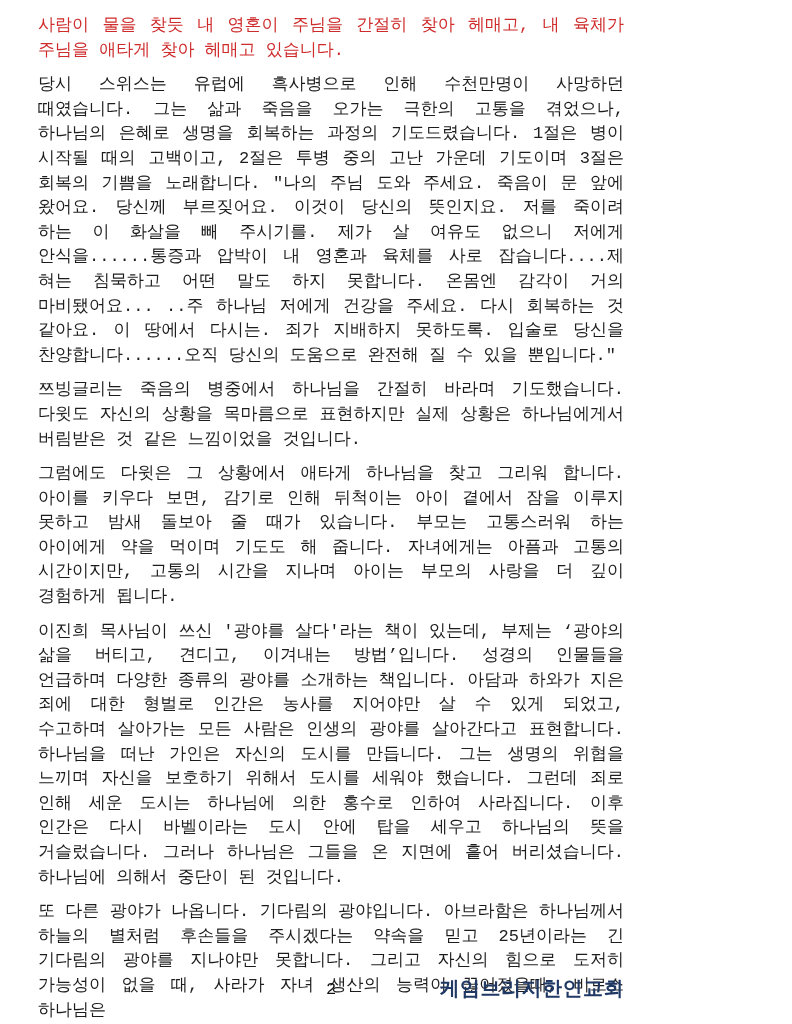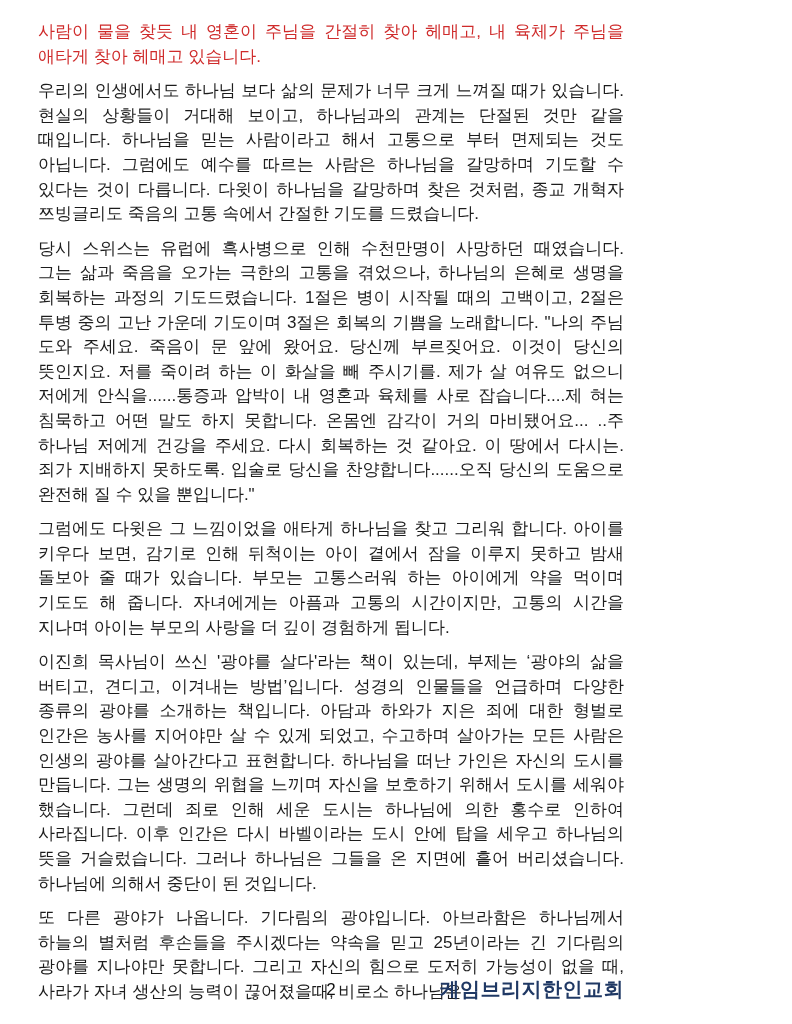--- a/index.html
+++ b/index.html
@@ -11,22 +11,22 @@
     margin: 0;
     padding: 0;
     background: #ffffff;
   }
   .page {
     position: relative;
     width: 660px;
     height: 1024px;
     box-sizing: border-box;
     background: #ffffff;
-    padding: 20px 36px 0 38px;
-    font-family: Liberation Sans, sans-serif;
+    padding: 14px 36px 0 38px;
+    font-family: Liberation Mono, monospace;
     font-size: 17px;
     line-height: 24.6px;
     color: var(--body-text);
     overflow: hidden;
   }
   .para {
     margin: 0 0 10px 0;
     text-align: justify;
     text-justify: inter-word;
     word-break: keep-all;
@@ -62,26 +62,26 @@
     letter-spacing: 0.5px;
   }
 </style>
 </head>
 <body>
 
 <div class="page">
 
   <p class="para highlight">사람이 물을 찾듯 내 영혼이 주님을 간절히 찾아 헤매고, 내 육체가 주님을 애타게 찾아 헤매고 있습니다.</p>
 
-  <p class="para">우리의 인생에서도 하나님 보다 삶의 문제가 너무 크게 느껴질 때가 있습니다. 현실의 상황들이 거대해 보이고, 하나님과의 관계는 단절된 것만 같을 때입니다. 하나님을 믿는 사람이라고 해서 고통으로 부터 면제되는 것도 아닙니다. 그럼에도 예수를 따르는 사람은 하나님을 갈망하며 기도할 수 있다는 것이 다릅니다. 다윗이 하나님을 갈망하며 찾은 것처럼, 종교 개혁자 쯔빙글리도 죽음의 고통 속에서 간절한 기도를 드렸습니다.</p>
 
   <p class="para">당시 스위스는 유럽에 흑사병으로 인해 수천만명이 사망하던 때였습니다. 그는 삶과 죽음을 오가는 극한의 고통을 겪었으나, 하나님의 은혜로 생명을 회복하는 과정의 기도드렸습니다. 1절은 병이 시작될 때의 고백이고, 2절은 투병 중의 고난 가운데 기도이며 3절은 회복의 기쁨을 노래합니다. "나의 주님 도와 주세요. 죽음이 문 앞에 왔어요. 당신께 부르짖어요. 이것이 당신의 뜻인지요. 저를 죽이려 하는 이 화살을 빼 주시기를. 제가 살 여유도 없으니 저에게 안식을......통증과 압박이 내 영혼과 육체를 사로 잡습니다....제 혀는 침묵하고 어떤 말도 하지 못합니다. 온몸엔 감각이 거의 마비됐어요... ..주 하나님 저에게 건강을 주세요. 다시 회복하는 것 같아요. 이 땅에서 다시는. 죄가 지배하지 못하도록. 입술로 당신을 찬양합니다......오직 당신의 도움으로 완전해 질 수 있을 뿐입니다."</p>
 
+  <p class="para">쯔빙글리는 죽음의 병중에서 하나님을 간절히 바라며 기도했습니다. 다윗도 자신의 상황을 목마름으로 표현하지만 실제 상황은 하나님에게서 버림받은 것 같은 느낌이었을 것입니다.</p>
 
-  <p class="para">그럼에도 다윗은 그 느낌이었을 애타게 하나님을 찾고 그리워 합니다. 아이를 키우다 보면, 감기로 인해 뒤척이는 아이 곁에서 잠을 이루지 못하고 밤새 돌보아 줄 때가 있습니다. 부모는 고통스러워 하는 아이에게 약을 먹이며 기도도 해 줍니다. 자녀에게는 아픔과 고통의 시간이지만, 고통의 시간을 지나며 아이는 부모의 사랑을 더 깊이 경험하게 됩니다.</p>
+  <p class="para">그럼에도 다윗은 그 상황에서 애타게 하나님을 찾고 그리워 합니다. 아이를 키우다 보면, 감기로 인해 뒤척이는 아이 곁에서 잠을 이루지 못하고 밤새 돌보아 줄 때가 있습니다. 부모는 고통스러워 하는 아이에게 약을 먹이며 기도도 해 줍니다. 자녀에게는 아픔과 고통의 시간이지만, 고통의 시간을 지나며 아이는 부모의 사랑을 더 깊이 경험하게 됩니다.</p>
 
 
   <p class="para extra-gap">이진희 목사님이 쓰신 '광야를 살다'라는 책이 있는데, 부제는 ‘광야의 삶을 버티고, 견디고, 이겨내는 방법’입니다. 성경의 인물들을 언급하며 다양한 종류의 광야를 소개하는 책입니다. 아담과 하와가 지은 죄에 대한 형벌로 인간은 농사를 지어야만 살 수 있게 되었고, 수고하며 살아가는 모든 사람은 인생의 광야를 살아간다고 표현합니다. 하나님을 떠난 가인은 자신의 도시를 만듭니다. 그는 생명의 위협을 느끼며 자신을 보호하기 위해서 도시를 세워야 했습니다. 그런데 죄로 인해 세운 도시는 하나님에 의한 홍수로 인하여 사라집니다. 이후 인간은 다시 바벨이라는 도시 안에 탑을 세우고 하나님의 뜻을 거슬렀습니다. 그러나 하나님은 그들을 온 지면에 흩어 버리셨습니다. 하나님에 의해서 중단이 된 것입니다.</p>
 
   <p class="para">또 다른 광야가 나옵니다. 기다림의 광야입니다. 아브라함은 하나님께서 하늘의 별처럼 후손들을 주시겠다는 약속을 믿고 25년이라는 긴 기다림의 광야를 지나야만 못합니다. 그리고 자신의 힘으로 도저히 가능성이 없을 때, 사라가 자녀 생산의 능력이 끊어졌을때, 비로소 하나님은</p>
 
   <div class="footer">
     <span class="page-number">2</span>
     <span class="org">케임브리지한인교회</span>
   </div>

